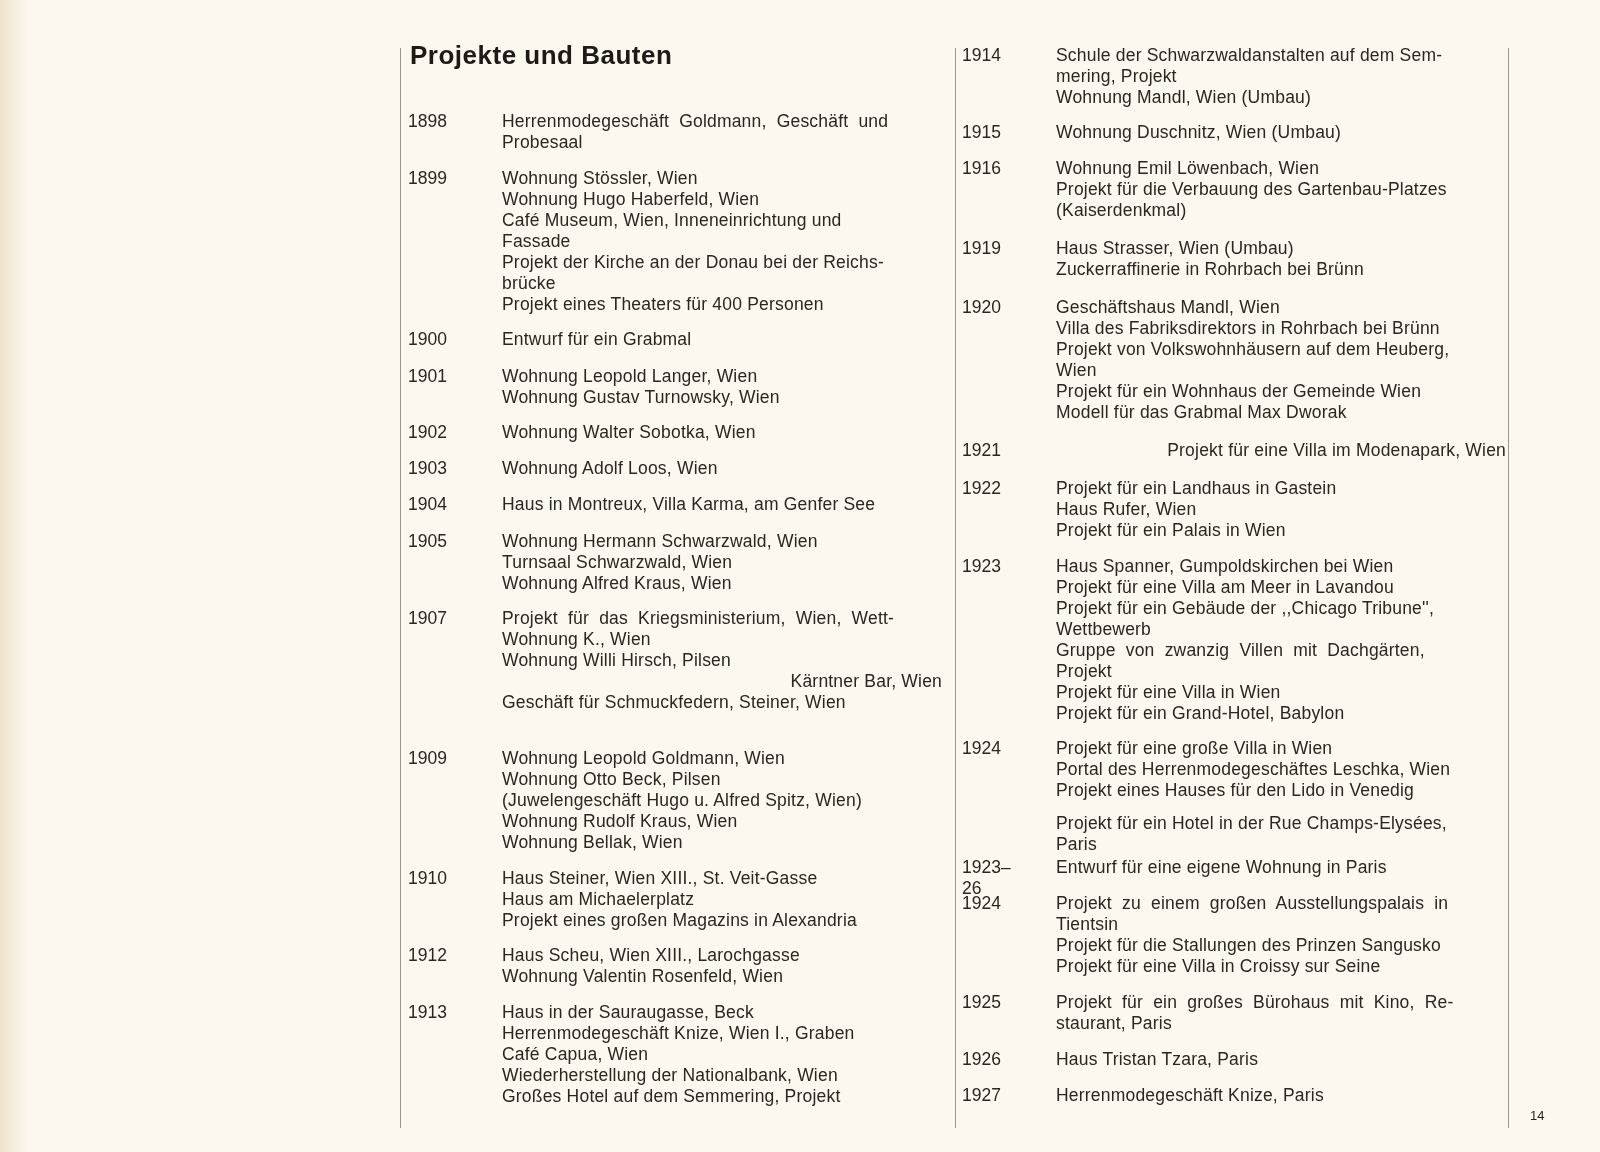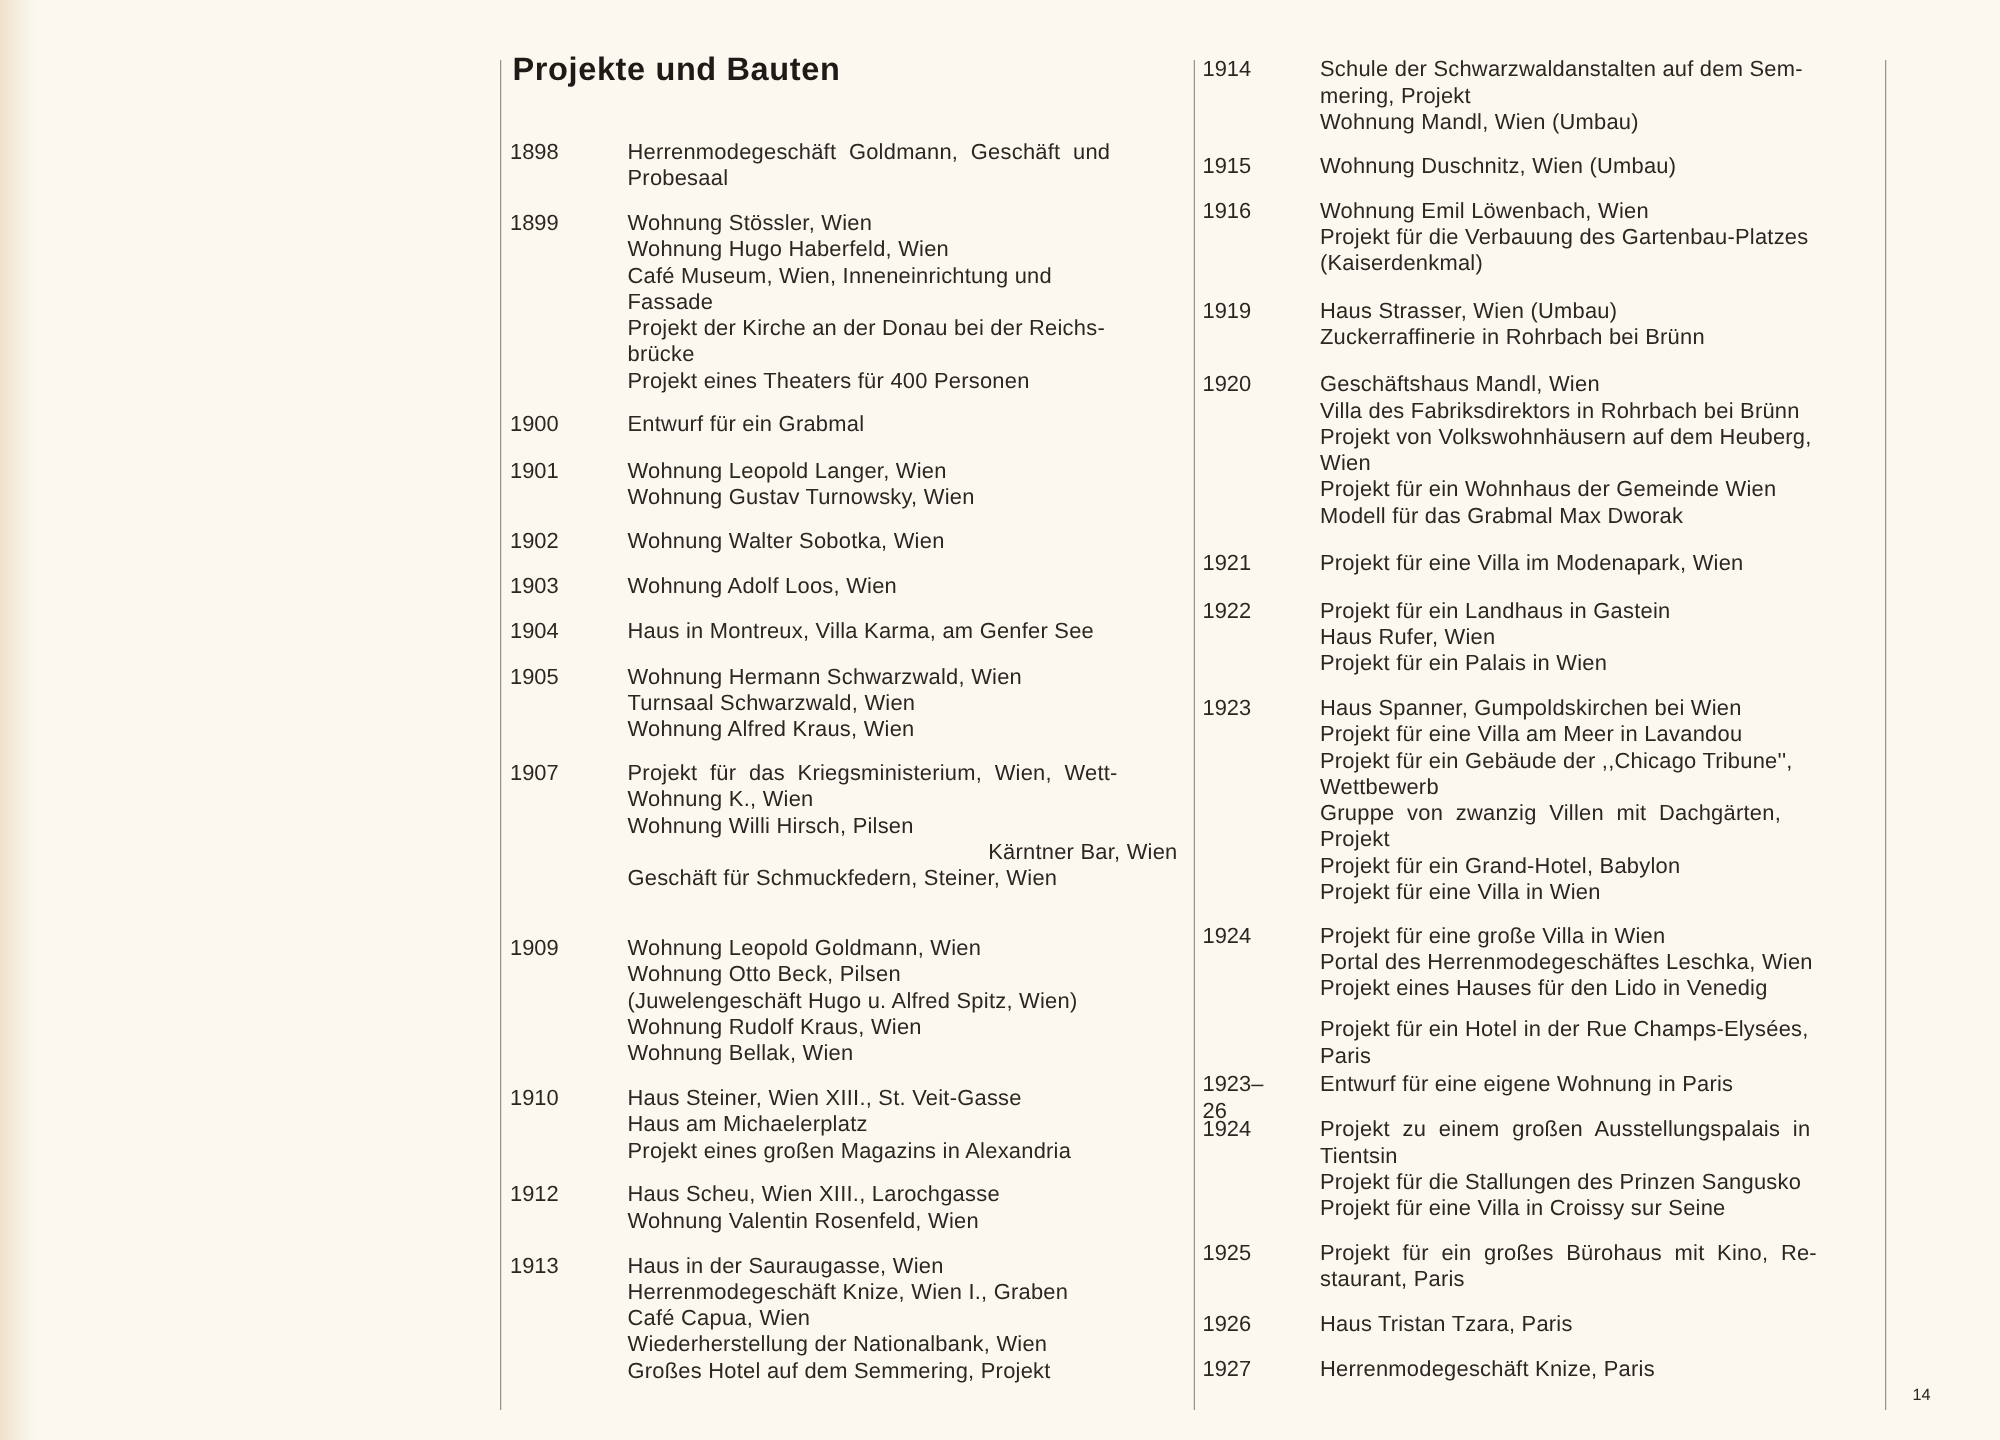--- a/index.html
+++ b/index.html
@@ -137,21 +137,21 @@
     <div class="entry" style="top: 945px;">
       <span class="year">1912</span>
       <div class="items">
         <span class="item" style="white-space: pre;">Haus Scheu, Wien XIII., Larochgasse</span>
         <span class="item" style="white-space: pre;">Wohnung Valentin Rosenfeld, Wien</span>
       </div>
     </div>
     <div class="entry" style="top: 1002px;">
       <span class="year">1913</span>
       <div class="items">
-        <span class="item" style="white-space: pre;">Haus in der Sauraugasse, Wien</span>
+        <span class="item" style="white-space: pre;">Haus in der Sauraugasse, Beck</span>
         <span class="item" style="white-space: pre;">Herrenmodegeschäft Knize, Wien I., Graben</span>
         <span class="item" style="white-space: pre;">Café Capua, Wien</span>
         <span class="item" style="white-space: pre;">Wiederherstellung der Nationalbank, Wien</span>
         <span class="item" style="white-space: pre;">Großes Hotel auf dem Semmering, Projekt</span>
       </div>
     </div>
   </div>
 <div class="col-right" id="col-right">
     <div class="entry" style="top: 45px;">
       <span class="year">1914</span>
@@ -189,42 +189,42 @@
         <span class="item" style="white-space: pre;">Villa des Fabriksdirektors in Rohrbach bei Brünn</span>
         <span class="item" style="white-space: pre;">Projekt von Volkswohnhäusern auf dem Heuberg,</span>
         <span class="item" style="white-space: pre;">Wien</span>
         <span class="item" style="white-space: pre;">Projekt für ein Wohnhaus der Gemeinde Wien</span>
         <span class="item" style="white-space: pre;">Modell für das Grabmal Max Dworak</span>
       </div>
     </div>
     <div class="entry" style="top: 440px;">
       <span class="year">1921</span>
       <div class="items">
-        <span class="item" style="white-space: pre;">Projekt für eine Villa im Modenapark, Wien</span>
+        <span class="item" style="white-space: pre; text-align: right;">Projekt für eine Villa im Modenapark, Wien</span>
       </div>
     </div>
     <div class="entry" style="top: 478px;">
       <span class="year">1922</span>
       <div class="items">
         <span class="item" style="white-space: pre;">Projekt für ein Landhaus in Gastein</span>
         <span class="item" style="white-space: pre;">Haus Rufer, Wien</span>
         <span class="item" style="white-space: pre;">Projekt für ein Palais in Wien</span>
       </div>
     </div>
     <div class="entry" style="top: 556px;">
       <span class="year">1923</span>
       <div class="items">
         <span class="item" style="white-space: pre;">Haus Spanner, Gumpoldskirchen bei Wien</span>
         <span class="item" style="white-space: pre;">Projekt für eine Villa am Meer in Lavandou</span>
         <span class="item" style="white-space: pre;">Projekt für ein Gebäude der ,,Chicago Tribune'',</span>
         <span class="item" style="white-space: pre;">Wettbewerb</span>
         <span class="item" style="white-space: pre;">Gruppe  von  zwanzig  Villen  mit  Dachgärten,</span>
         <span class="item" style="white-space: pre;">Projekt</span>
+        <span class="item" style="white-space: pre;">Projekt für eine Villa in Wien</span>
         <span class="item" style="white-space: pre;">Projekt für ein Grand-Hotel, Babylon</span>
-        <span class="item" style="white-space: pre;">Projekt für eine Villa in Wien</span>
       </div>
     </div>
     <div class="entry" style="top: 738px;">
       <span class="year">1924</span>
       <div class="items">
         <span class="item" style="white-space: pre;">Projekt für eine große Villa in Wien</span>
         <span class="item" style="white-space: pre;">Portal des Herrenmodegeschäftes Leschka, Wien</span>
         <span class="item" style="white-space: pre;">Projekt eines Hauses für den Lido in Venedig</span>
         <span class="item" style="white-space: pre; margin-top: 12px;">Projekt für ein Hotel in der Rue Champs-Elysées,</span>
         <span class="item" style="white-space: pre;">Paris</span>

